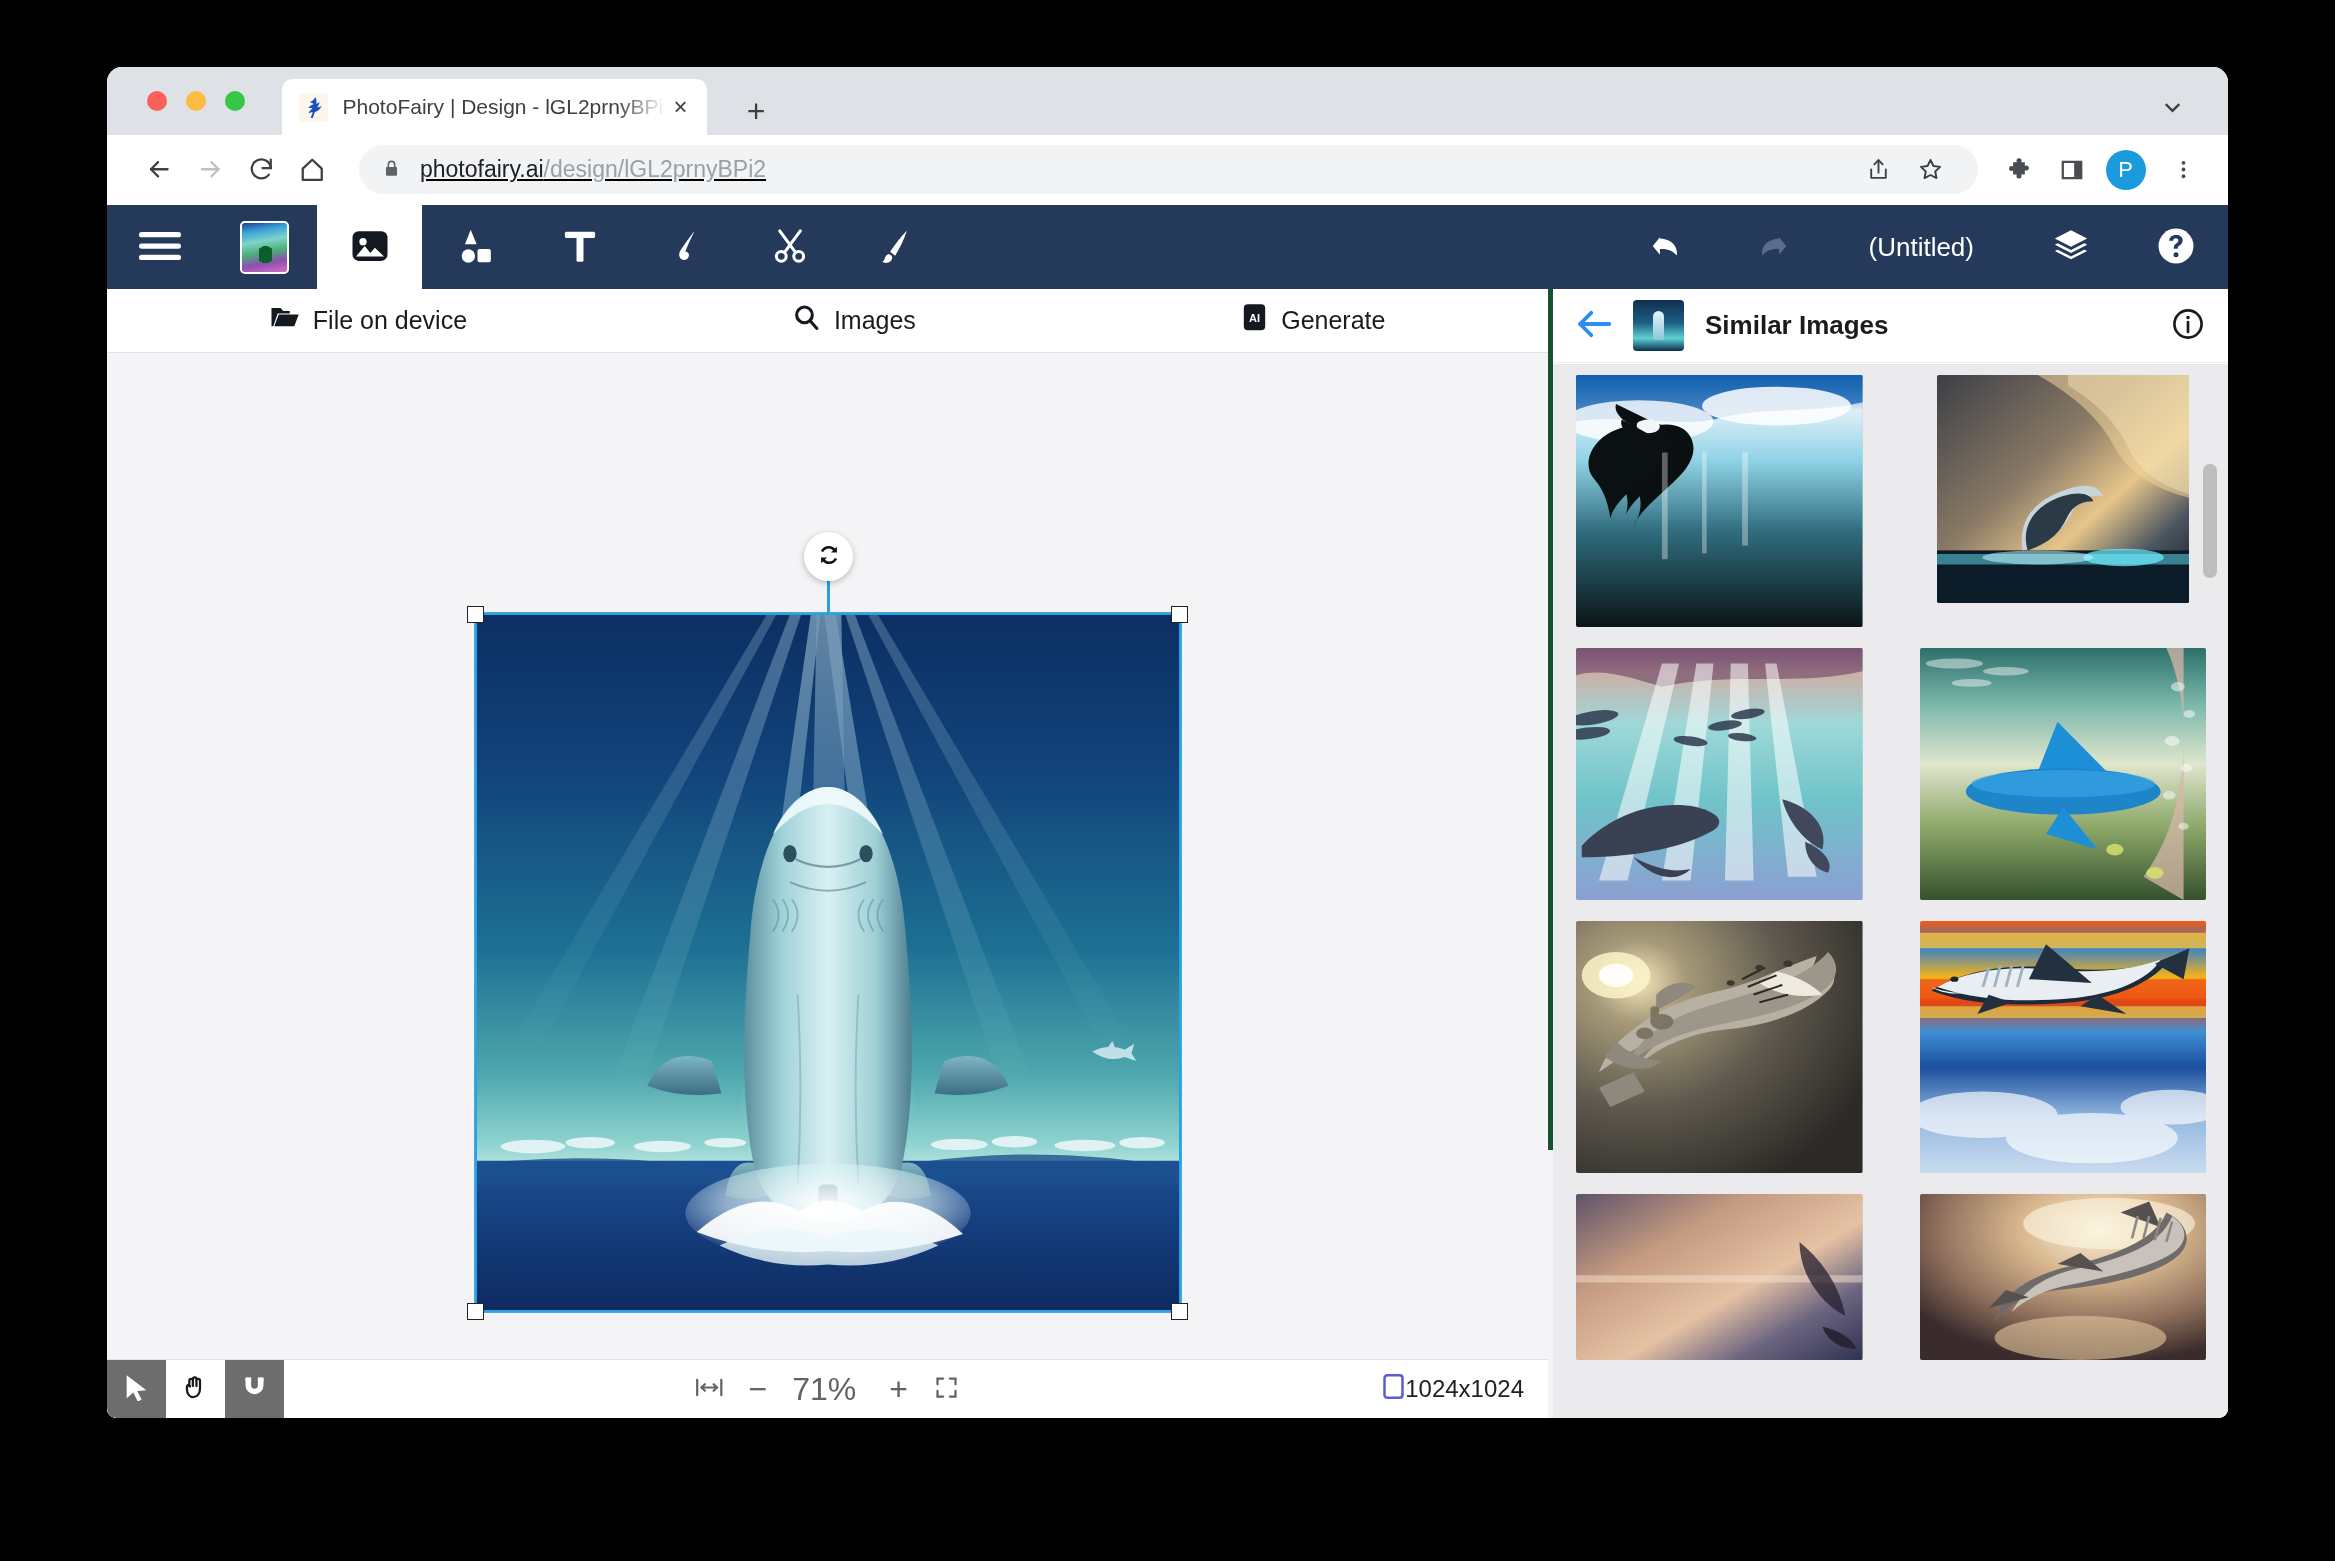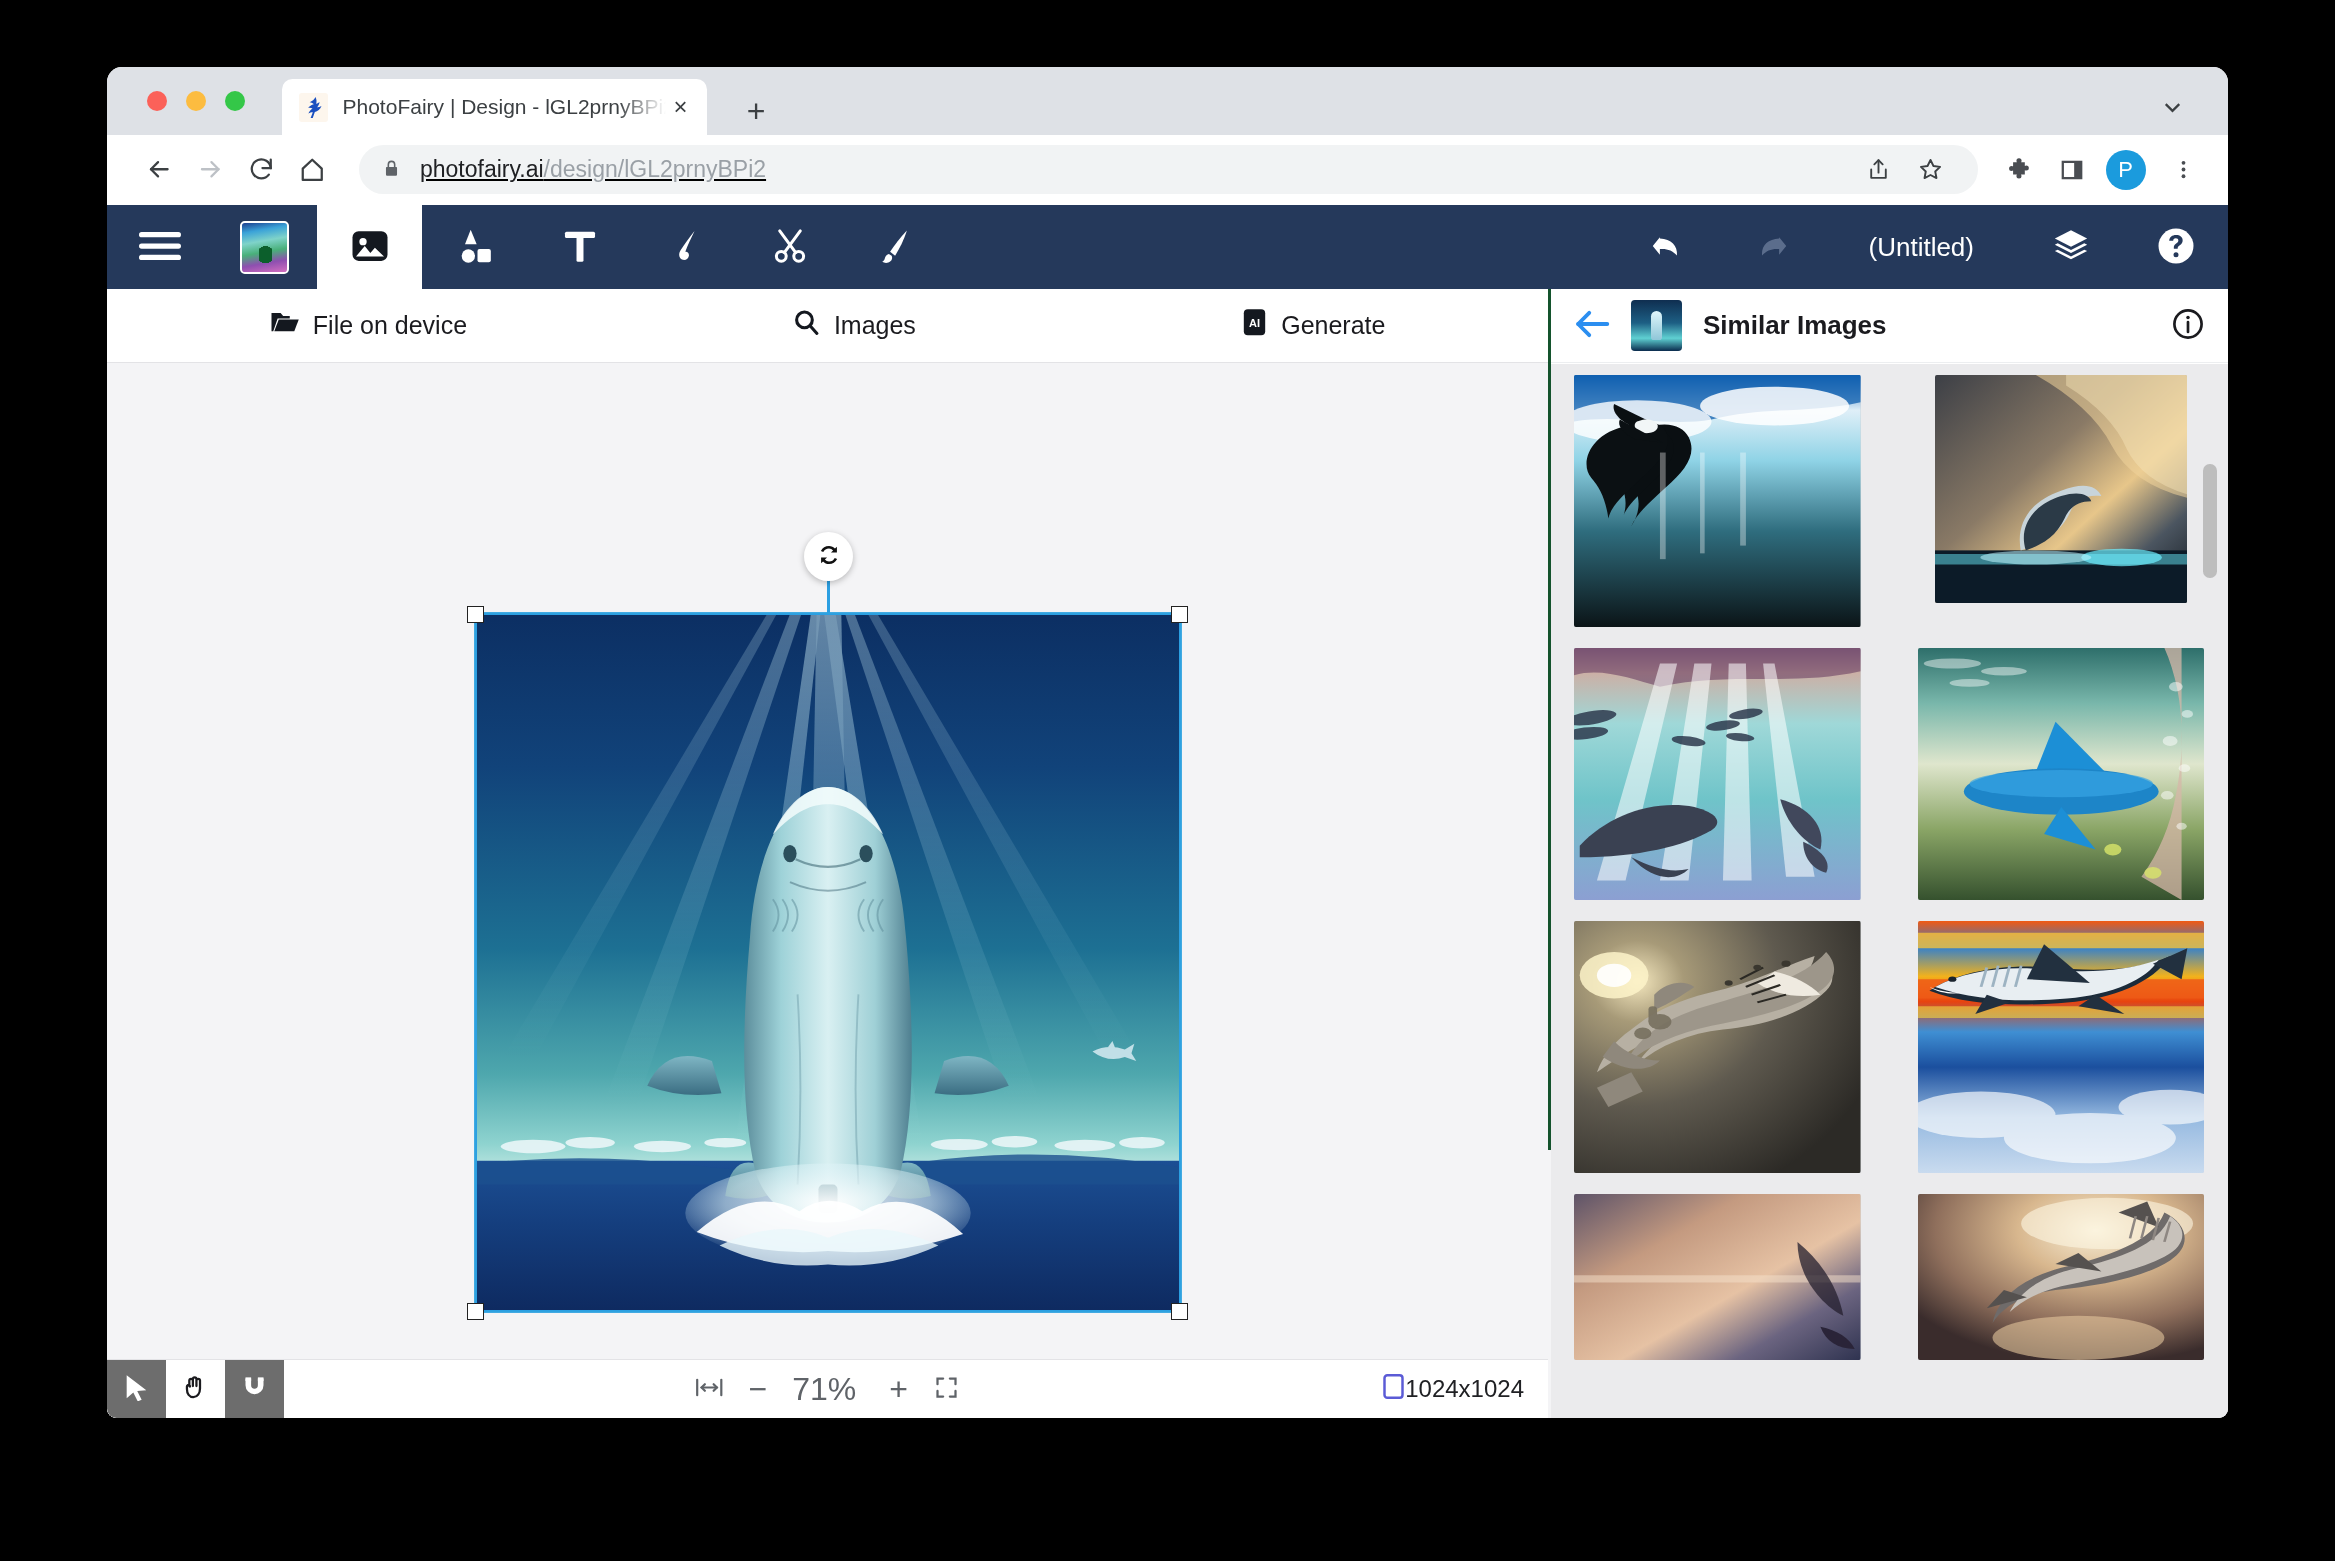--- a/index.html
+++ b/index.html
@@ -161,21 +161,21 @@
   #tb-spacer { flex: 1 1 auto; }
   #tb-title {
     color: #fff; font-size: 26px;
     display: flex; align-items: center;
     padding: 0 44px;
   }
   .tb-right { display: flex; align-items: center; text-align: right; }
 
   
   #sub-toolbar {
-    height: 74px;
+    height: 64px;
     background: #fff;
     display: flex; align-items: center;
     border-bottom: 1px solid #e3e3e6;
     position: relative;
   }
   #sub-toolbar-inner {
     width: 1441px;
     display: flex; align-items: center;
     justify-content: space-around;
     height: 100%;
@@ -263,21 +263,21 @@
     display: flex; align-items: center; 
     font-size: 24px; color: #202124;
   }
 
   
   #right-panel {
     position: absolute;
     left: 1441px; top: 84px;
     width: 680px; height: 861px;
     background: #fff;
-    border-left: 3px solid #14532d;
+    border-left: 5px solid #14532d;
   }
   #panel-header {
     height: 74px;
     display: flex; align-items: center;
     padding: 0 23px;
     border-bottom: 1px solid #eceef0;
     gap: 21px;
   }
   #panel-thumb {
     width: 51px; height: 51px;

